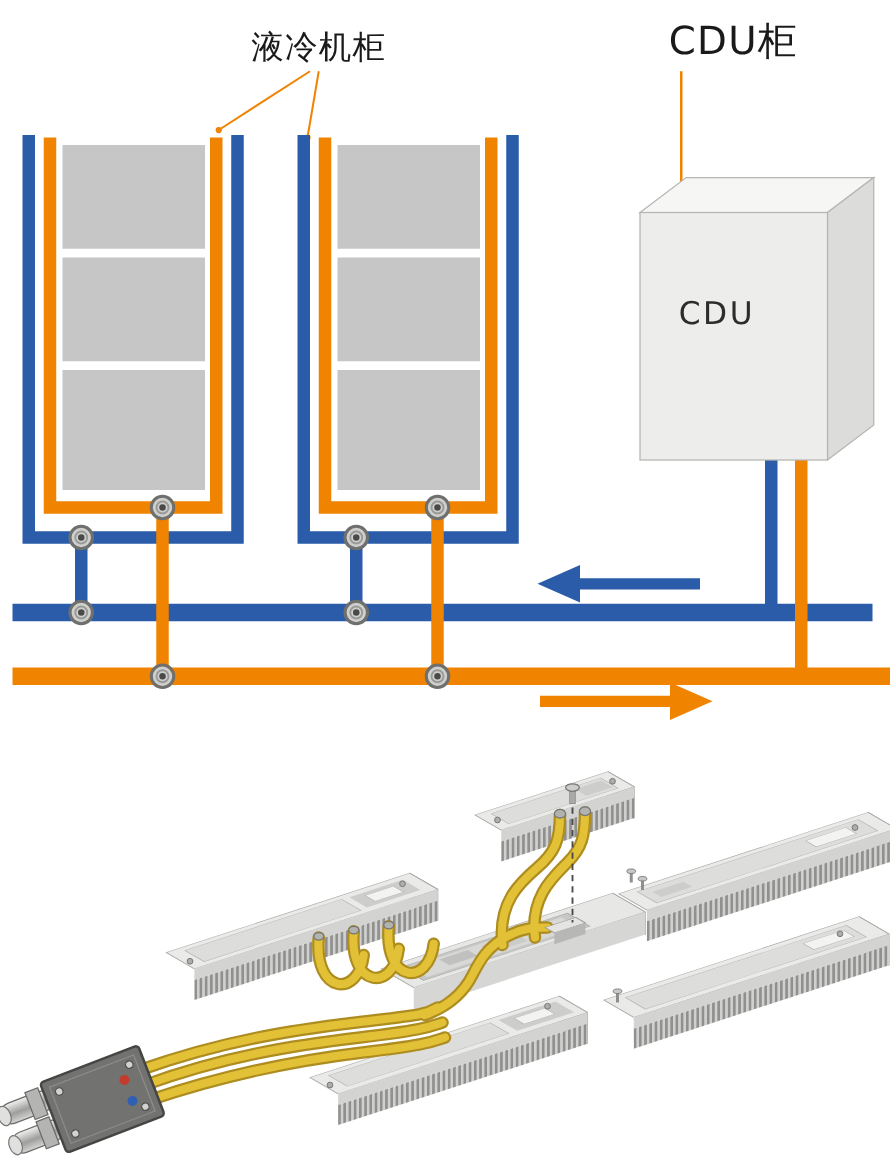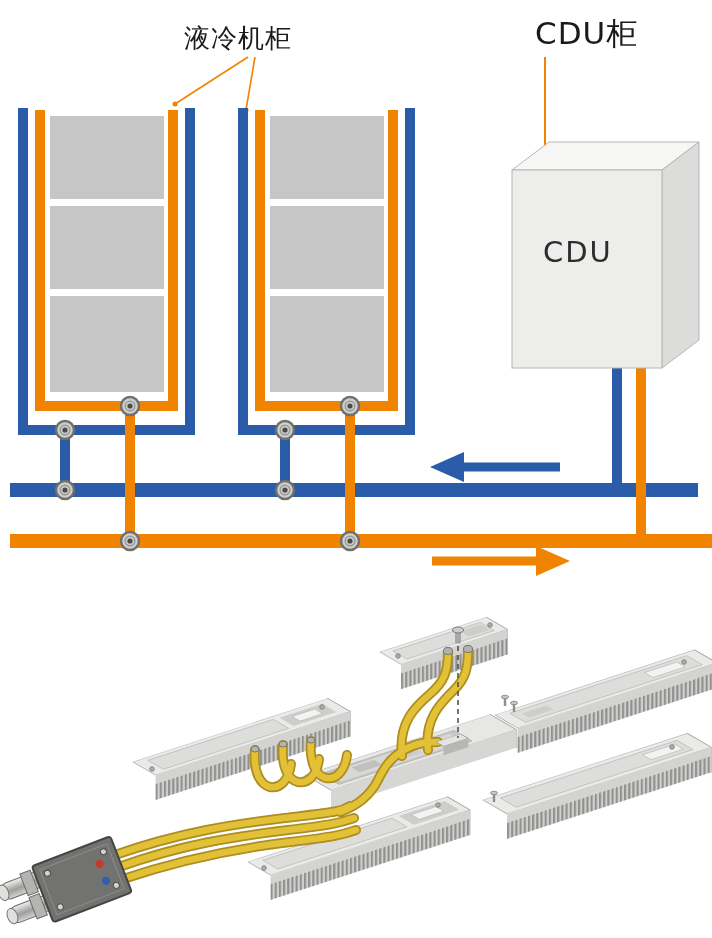--- a/index.html
+++ b/index.html
@@ -9,23 +9,23 @@
     --hose_yellow:#e2c136;
     --hose_shadow:#ad8c20;
   }
   html,body{margin:0;padding:0;background:#ffffff;}
   .stage{
     position:relative;width:712px;height:938px;background:#fff;overflow:hidden;
     font-family:"DejaVu Sans","Liberation Sans",sans-serif;color:#1a1a1a;
   }
   .stage svg{position:absolute;left:0;top:0;}
   .label{position:absolute;white-space:nowrap;line-height:1.1;}
-  #label-cabinet{left:184px;top:24px;font-size:26px;letter-spacing:1px;}
+  #label-cabinet{left:201px;top:24px;font-size:26px;letter-spacing:1px;}
   #label-cdu-cab{left:487px;top:16px;font-size:31px;letter-spacing:1px;margin-left:48px;}
-  #label-cdu-box{left:543px;top:237px;font-size:29px;letter-spacing:2px;color:#2d2d2d;}
+  #label-cdu-box{left:543px;top:237px;font-size:25px;letter-spacing:2px;color:#2d2d2d;}
 
   .pipe-b{stroke:var(--pipe_blue,#2a5caa);fill:none;}
   .pipe-o{stroke:var(--pipe_orange,#f08300);fill:none;}
   .w10{stroke-width:10;}
   .w14{stroke-width:14;}
   .fill-b{fill:var(--pipe_blue,#2a5caa);}
   .fill-o{fill:var(--pipe_orange,#f08300);}
   .block{fill:var(--server_gray,#c6c6c6);}
   .leader{stroke:var(--pipe_orange,#f08300);stroke-width:2;fill:none;}
   .hose-out{fill:none;stroke:var(--hose_shadow,#ad8c20);stroke-width:10;stroke-linecap:round;}

